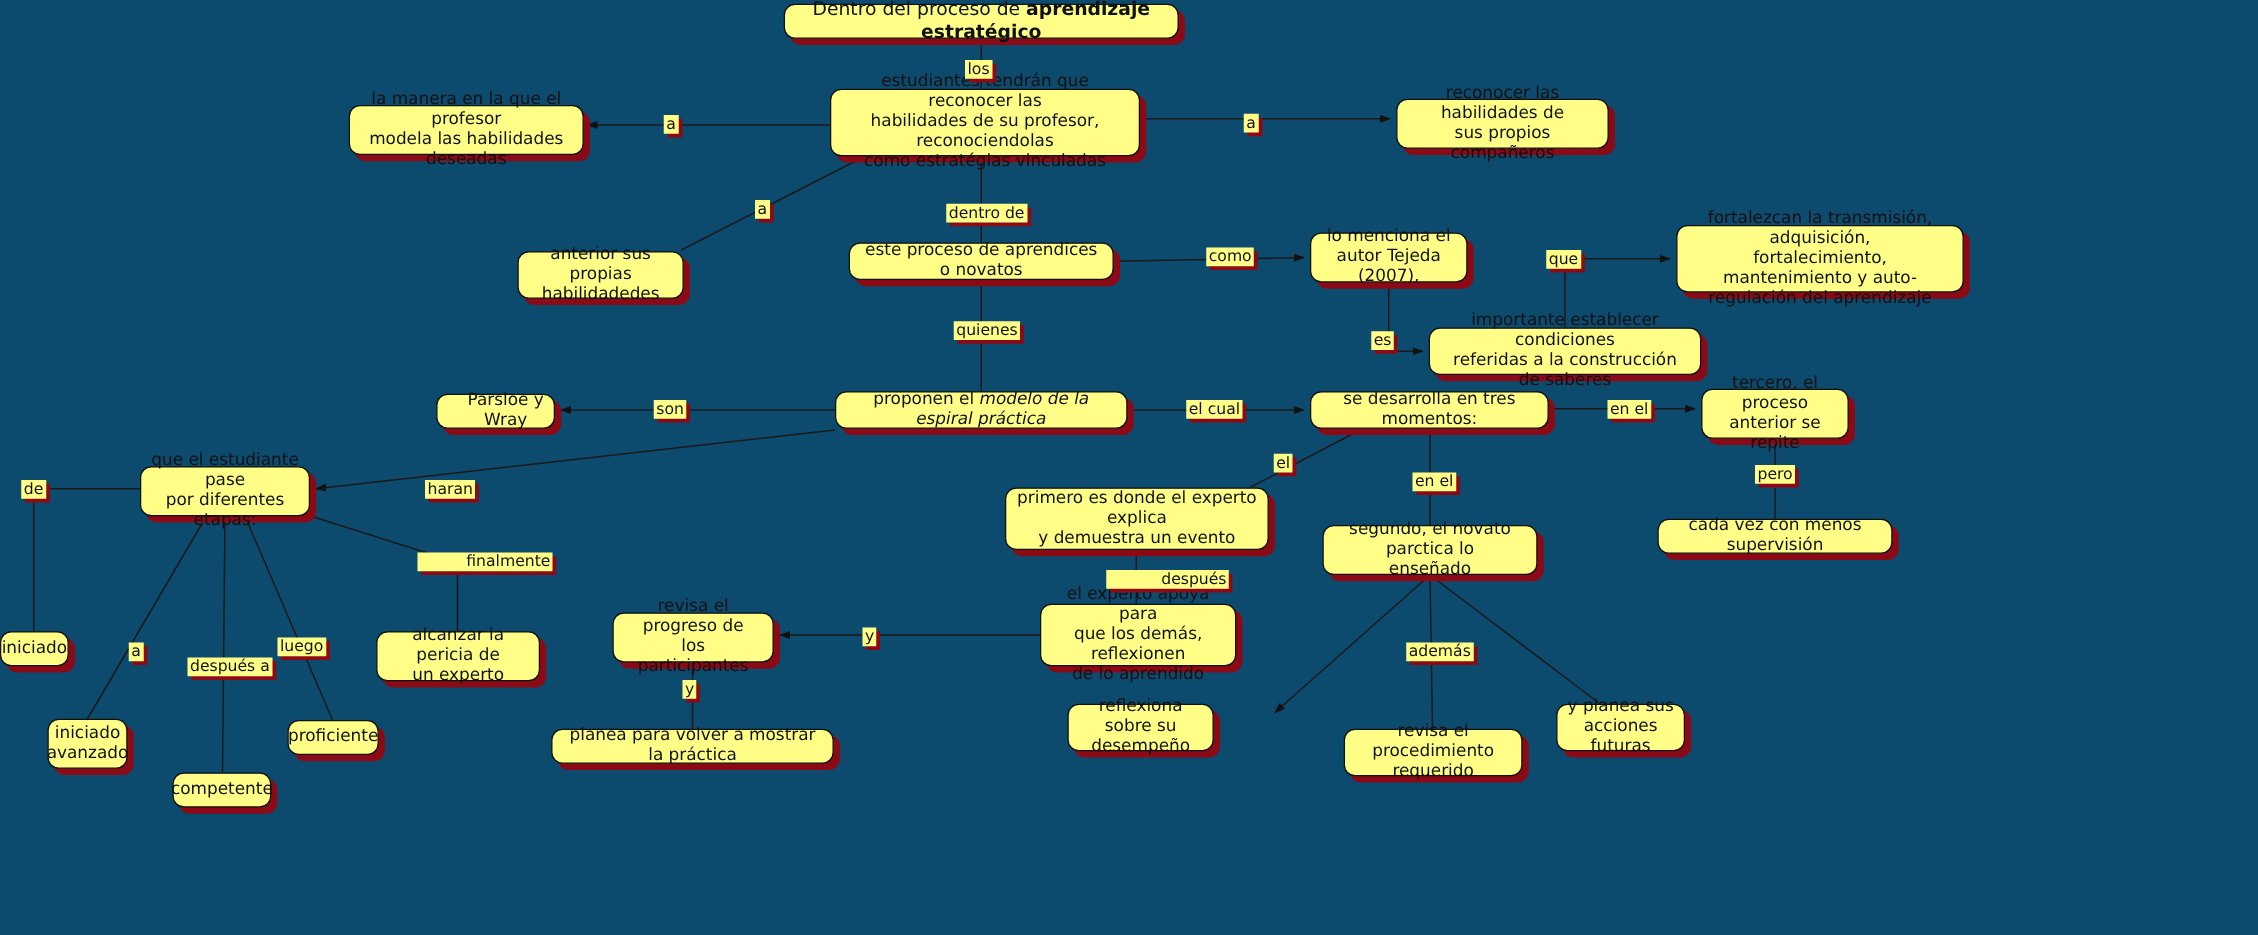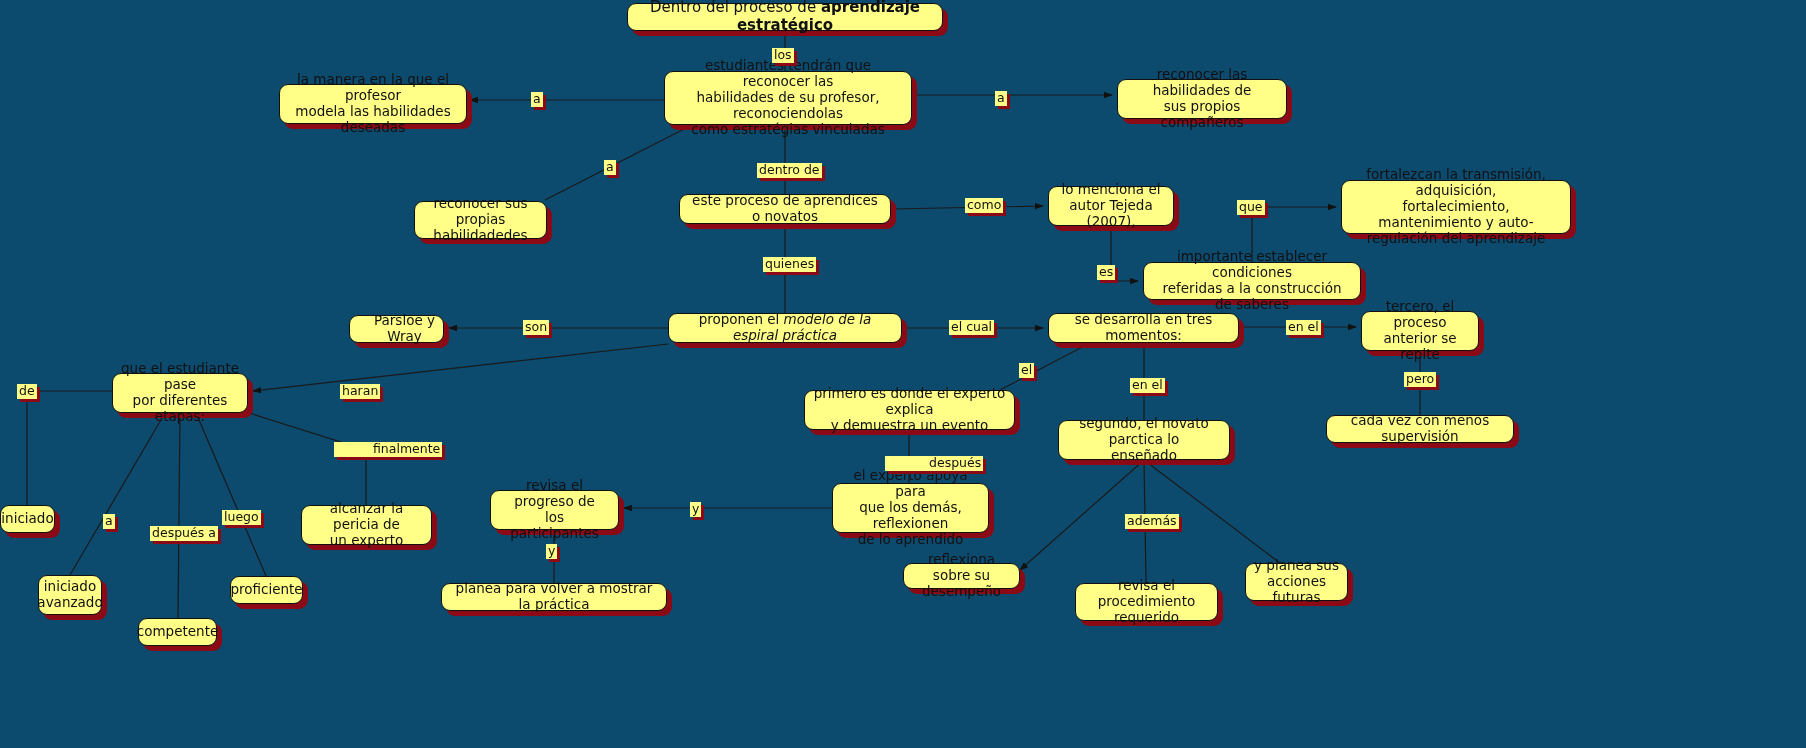--- a/index.html
+++ b/index.html
@@ -81,53 +81,53 @@
   </svg>
   <div id="nodes-layer">
       <div class="node root" style="left: 627px; top: 3px; width: 316px; height: 28px;"><span><span>Dentro del proceso de </span><b>aprendizaje estratégico</b></span></div>
       <div class="node" style="left: 664px; top: 71px; width: 248px; height: 54px;"><span>estudiantes tendrán que reconocer las
 habilidades de su profesor, reconociendolas
 como estratégias vinculadas</span></div>
       <div class="node" style="left: 279px; top: 84px; width: 188px; height: 40px;"><span>la manera en la que el profesor
 modela las habilidades deseadas</span></div>
       <div class="node" style="left: 1117px; top: 79px; width: 170px; height: 40px;"><span>reconocer las habilidades de
 sus propios compañeros</span></div>
-      <div class="node" style="left: 414px; top: 201px; width: 133px; height: 38px;"><span>reconocer sus propias
+      <div class="node" style="left: 414px; top: 201px; width: 133px; height: 38px;"><span>anterior sus propias
 habilidadedes</span></div>
       <div class="node" style="left: 679px; top: 194px; width: 212px; height: 30px;"><span>este proceso de aprendices o novatos</span></div>
       <div class="node" style="left: 1048px; top: 186px; width: 126px; height: 40px;"><span>lo menciona el
 autor Tejeda (2007),</span></div>
       <div class="node" style="left: 1341px; top: 180px; width: 230px; height: 54px;"><span>fortalezcan la transmisión, adquisición,
 fortalecimiento, mantenimiento y auto-
 regulación del aprendizaje</span></div>
       <div class="node" style="left: 1143px; top: 262px; width: 218px; height: 38px;"><span>importante establecer condiciones
 referidas a la construcción de saberes</span></div>
       <div class="node" style="left: 668px; top: 313px; width: 234px; height: 30px;"><span><span>proponen el </span><i>modelo de la espiral práctica</i></span></div>
       <div class="node" style="left: 349px; top: 315px; width: 95px; height: 28px; padding-left: 24px;"><span>Parsloe y Wray</span></div>
       <div class="node" style="left: 1048px; top: 313px; width: 191px; height: 30px;"><span>se desarrolla en tres momentos:</span></div>
       <div class="node" style="left: 1361px; top: 311px; width: 118px; height: 40px;"><span>tercero, el proceso
 anterior  se repite</span></div>
       <div class="node" style="left: 112px; top: 373px; width: 136px; height: 40px;"><span>que el estudiante pase
 por diferentes etapas:</span></div>
-      <div class="node" style="left: 804px; top: 390px; width: 211px; height: 40px;"><span>primero es donde el experto explica
+      <div class="node" style="left: 804px; top: 390px; width: 211px; height: 50px;"><span>primero es donde el experto explica
 y demuestra un evento</span></div>
       <div class="node" style="left: 1326px; top: 415px; width: 188px; height: 28px;"><span>cada vez con menos supervisión</span></div>
       <div class="node" style="left: 1058px; top: 420px; width: 172px; height: 40px;"><span>segundo, el novato parctica lo
 enseñado</span></div>
       <div class="node" style="left: 301px; top: 505px; width: 131px; height: 40px;"><span>alcanzar la pericia de
 un experto</span></div>
       <div class="node" style="left: 0px; top: 505px; width: 55px; height: 28px;"><span>iniciado</span></div>
       <div class="node" style="left: 490px; top: 490px; width: 129px; height: 40px;"><span>revisa el progreso de
 los participantes</span></div>
       <div class="node" style="left: 832px; top: 483px; width: 157px; height: 50px;"><span>el experto apoya para
 que los demás, reflexionen
 de lo aprendido</span></div>
       <div class="node" style="left: 1245px; top: 563px; width: 103px; height: 38px;"><span>y planea sus
 acciones futuras</span></div>
-      <div class="node" style="left: 903px; top: 563px; width: 117px; height: 26px;"><span>reflexiona sobre su
+      <div class="node" style="left: 854px; top: 563px; width: 117px; height: 38px;"><span>reflexiona sobre su
 desempeño</span></div>
       <div class="node" style="left: 230px; top: 576px; width: 73px; height: 28px;"><span>proficiente</span></div>
       <div class="node" style="left: 38px; top: 575px; width: 64px; height: 40px;"><span>iniciado
 avanzado</span></div>
       <div class="node" style="left: 441px; top: 583px; width: 226px; height: 28px;"><span>planea para volver a mostrar la práctica</span></div>
       <div class="node" style="left: 1075px; top: 583px; width: 143px; height: 38px;"><span>revisa el
 procedimiento requerido</span></div>
       <div class="node" style="left: 138px; top: 618px; width: 79px; height: 28px;"><span>competente</span></div>
     </div>
   <div id="labels-layer">

